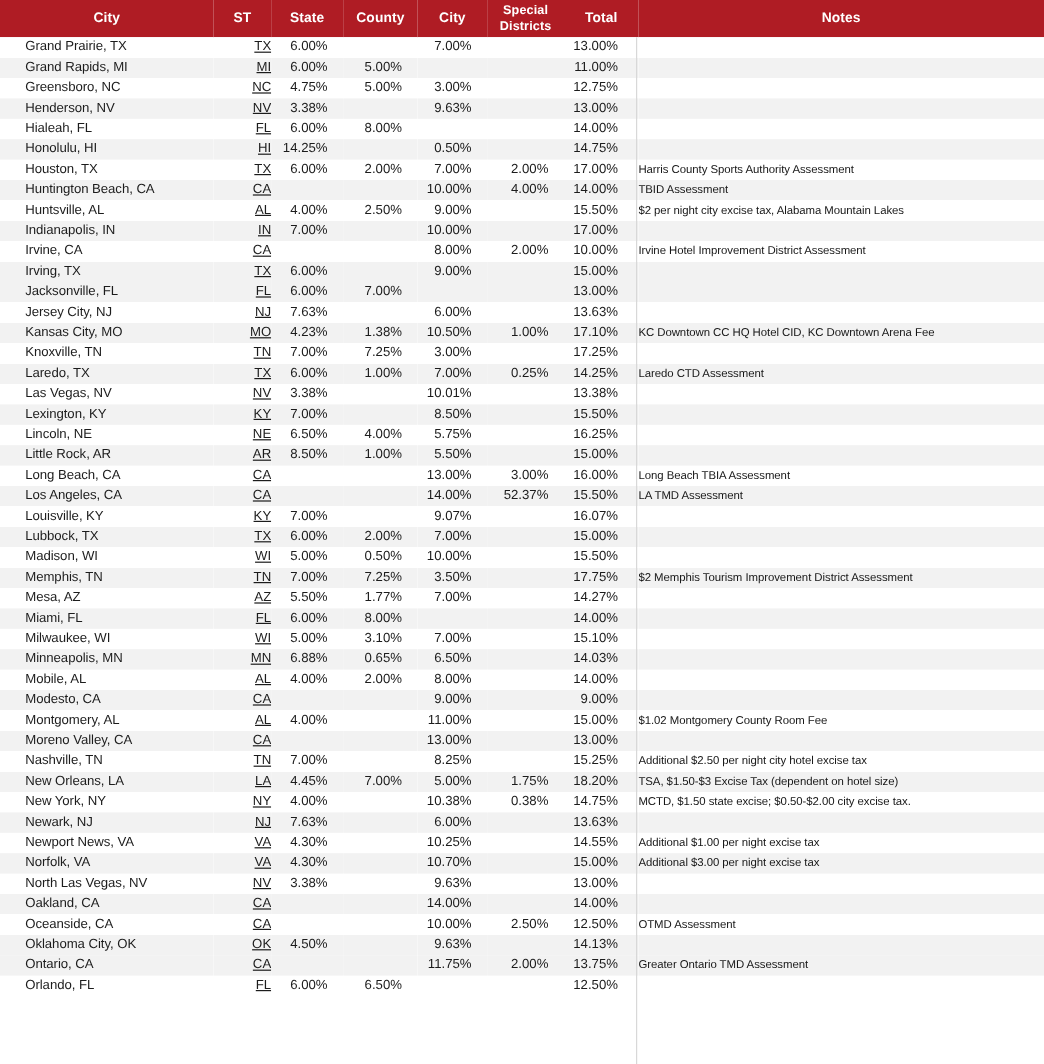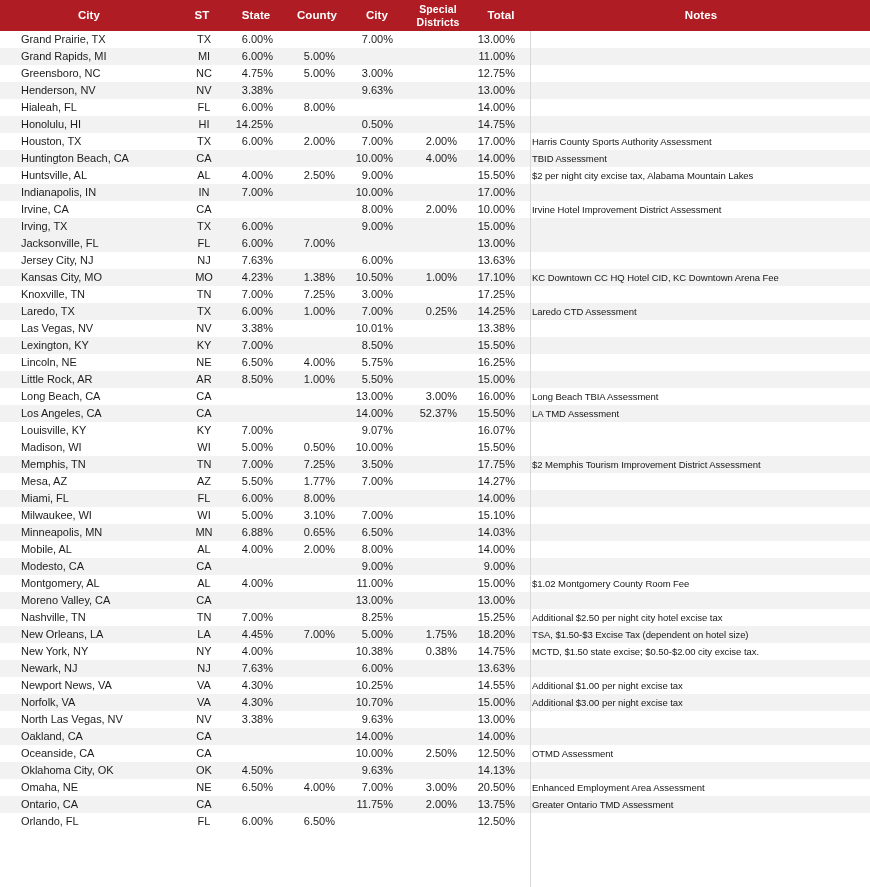--- a/index.html
+++ b/index.html
@@ -75,22 +75,23 @@
     overflow: hidden;
     border: none;
   }
 
   td.city {
     text-align: left;
     padding-left: 21px;
     letter-spacing: -0.05px;
   }
   td.st {
-    text-align: center;
+    text-align: right;
     padding-left: 4px;
+    text-decoration: underline;
   }
   td.num {
     text-align: right;
     padding-right: 13px;
     font-variant-numeric: tabular-nums;
   }
   td.total {
     text-align: right;
     padding-right: 17px;
     font-variant-numeric: tabular-nums;
@@ -394,20 +395,30 @@
         <tr class="odd">
           <td class="city">Louisville, KY</td>
           <td class="st">KY</td>
           <td class="num">7.00%</td>
           <td class="num"></td>
           <td class="num">9.07%</td>
           <td class="num"></td>
           <td class="total">16.07%</td>
           <td class="notes"></td>
         </tr>
+        <tr class="even">
+          <td class="city">Lubbock, TX</td>
+          <td class="st">TX</td>
+          <td class="num">6.00%</td>
+          <td class="num">2.00%</td>
+          <td class="num">7.00%</td>
+          <td class="num"></td>
+          <td class="total">15.00%</td>
+          <td class="notes"></td>
+        </tr>
         <tr class="odd">
           <td class="city">Madison, WI</td>
           <td class="st">WI</td>
           <td class="num">5.00%</td>
           <td class="num">0.50%</td>
           <td class="num">10.00%</td>
           <td class="num"></td>
           <td class="total">15.50%</td>
           <td class="notes"></td>
         </tr>
@@ -594,30 +605,20 @@
         <tr class="even">
           <td class="city">Oklahoma City, OK</td>
           <td class="st">OK</td>
           <td class="num">4.50%</td>
           <td class="num"></td>
           <td class="num">9.63%</td>
           <td class="num"></td>
           <td class="total">14.13%</td>
           <td class="notes"></td>
         </tr>
-        <tr class="odd">
-          <td class="city">Omaha, NE</td>
-          <td class="st">NE</td>
-          <td class="num">6.50%</td>
-          <td class="num">4.00%</td>
-          <td class="num">7.00%</td>
-          <td class="num">3.00%</td>
-          <td class="total">20.50%</td>
-          <td class="notes">Enhanced Employment Area Assessment</td>
-        </tr>
         <tr class="even">
           <td class="city">Ontario, CA</td>
           <td class="st">CA</td>
           <td class="num"></td>
           <td class="num"></td>
           <td class="num">11.75%</td>
           <td class="num">2.00%</td>
           <td class="total">13.75%</td>
           <td class="notes">Greater Ontario TMD Assessment</td>
         </tr>

